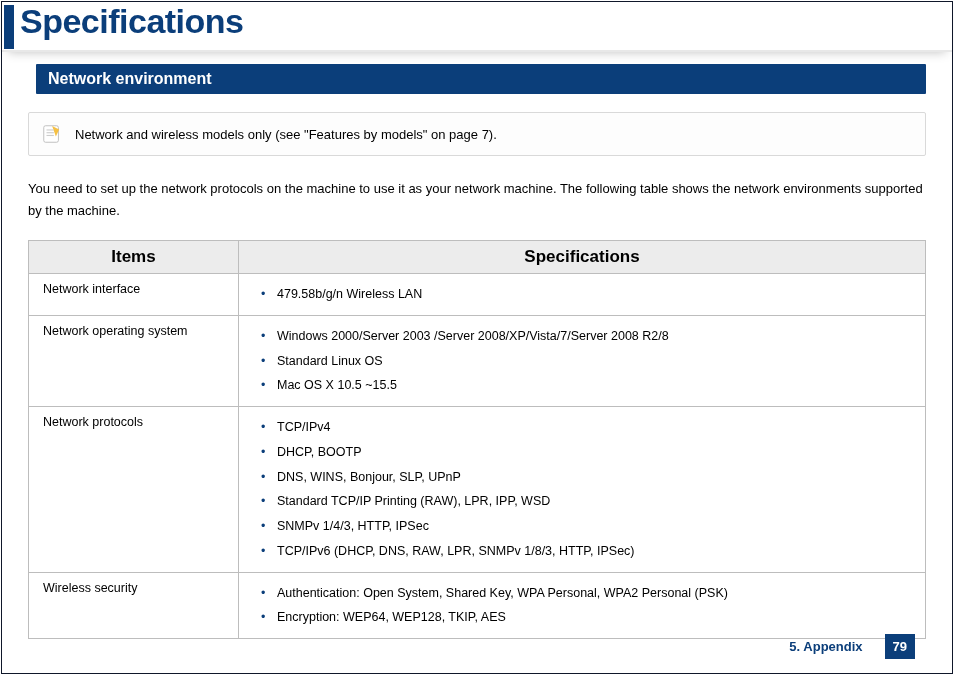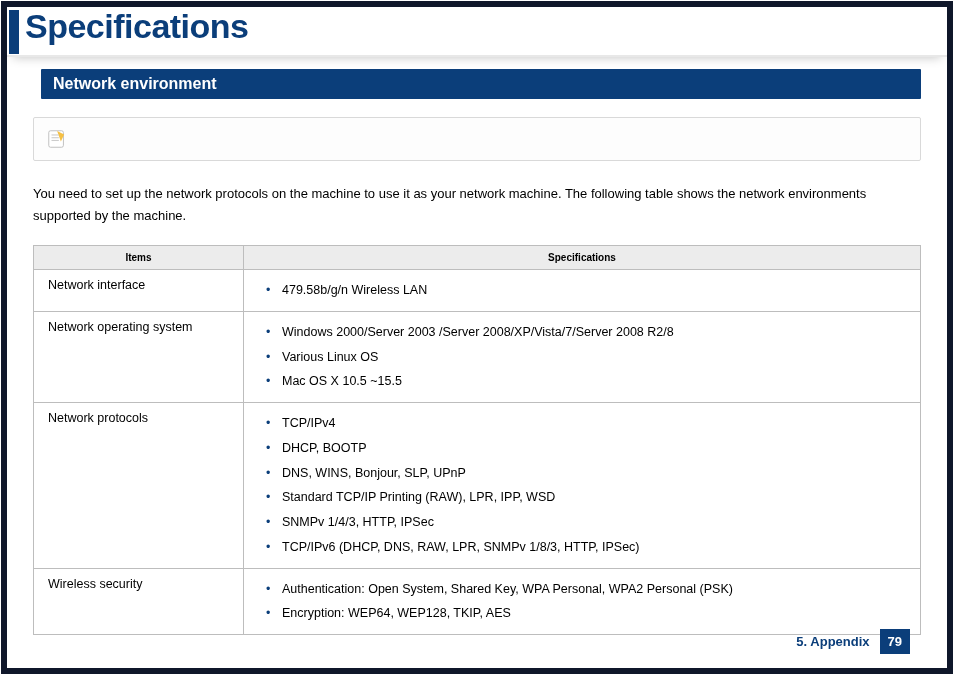--- a/index.html
+++ b/index.html
@@ -6,21 +6,21 @@
   body {
     font-family: "Segoe UI", Arial, sans-serif;
     background: #fff;
     width: 954px;
     height: 675px;
     position: relative;
     color: #000;
     font-size: 13px;
     overflow: hidden;
   }
-  .page-frame { border: 6px solid #0f172a; width: 952px; height: 673px; margin:1px; position:relative;}
+  .page-frame { border: 1px solid #0f172a; width: 952px; height: 673px; margin:1px; position:relative;}
   .header {
     display: flex;
     align-items: flex-start;
     border-bottom: 2px solid #e8e8e8;
     margin: 0 0 12px 0;
     position: relative;
     box-shadow: 0 6px 10px -6px rgba(0,0,0,0.25);
     height: 50px;
   }
   .header-accent {
@@ -71,21 +71,21 @@
     width: 100%;
     border-collapse: collapse;
     table-layout: fixed;
   }
   table.spec th {
     background: #ececec;
     border: 1px solid #bdbdbd;
     padding: 6px 10px;
     font-weight: 700;
     text-align: center;
-    font-size:10px;
+    font-size:17px;
   }
   table.spec th:first-child { width: 210px; }
   table.spec td {
     border: 1px solid #bdbdbd;
     padding: 8px 10px 8px 14px;
     vertical-align: top;
     font-size:12.5px;
   }
   table.spec td.row-label { font-weight: 400; margin-left: 28px; }
   ul.bullets { list-style: none; padding-left: 14px; }
@@ -112,20 +112,21 @@
     font-size: 13px;
   }
   .footer .pagenum {
     background: #0b3e7a;
     color: #fff;
     padding: 5px 8px;
     font-size: 13px;
     display: inline-block;
     min-width:24px;
     text-align:center;
+    margin-left:12px;
   }
 </style>
 </head>
 <body>
 <div class="page-frame">
 
 <div class="header">
   <div class="header-accent"></div>
   <h1 class="page-title">Specifications</h1>
 </div>
@@ -137,20 +138,21 @@
   <div class="note-box">
     <span class="note-icon">
       <svg viewBox="0 0 24 24">
         <rect x="3" y="3" width="16" height="18" rx="2" fill="#fff" stroke="#bbb" stroke-width="1"></rect>
         <path d="M14 2 L20 8 L14 14 Z" fill="#f5c044" transform="rotate(-20 17 8)"></path>
         <rect x="6" y="7" width="8" height="1.2" fill="#ccc"></rect>
         <rect x="6" y="10" width="8" height="1.2" fill="#ccc"></rect>
         <rect x="6" y="13" width="8" height="1.2" fill="#ccc"></rect>
       </svg>
     </span>
+    <span>Network and wireless models only (see "Features by models" on page 7).</span>
   </div>
 
   <p class="intro-text">You need to set up the network protocols on the machine to use it as your network machine. The following table shows the network environments supported by the machine.</p>
 
   <table class="spec">
     <thead>
       <tr>
         <th>Items</th>
         <th>Specifications</th>
       </tr>
@@ -162,21 +164,21 @@
               <ul class="bullets">
                 <li>479.58b/g/n Wireless LAN</li>
               </ul>
             </td>
           </tr>
           <tr>
             <td class="row-label">Network operating system</td>
             <td>
               <ul class="bullets">
                 <li>Windows 2000/Server 2003 /Server 2008/XP/Vista/7/Server 2008 R2/8</li>
-                <li>Various Linux OS</li>
+                <li>Standard Linux OS</li>
                 <li>Mac OS X 10.5 ~15.5</li>
               </ul>
             </td>
           </tr>
           <tr>
             <td class="row-label">Network protocols</td>
             <td>
               <ul class="bullets">
                 <li>TCP/IPv4</li>
                 <li>DHCP, BOOTP</li>

